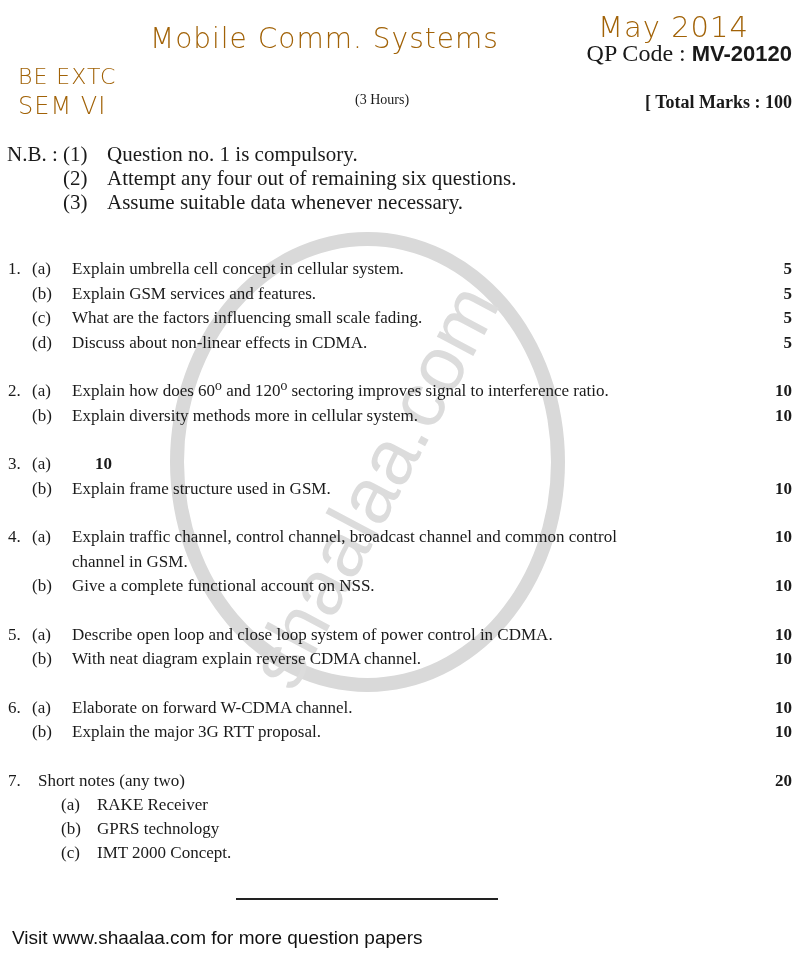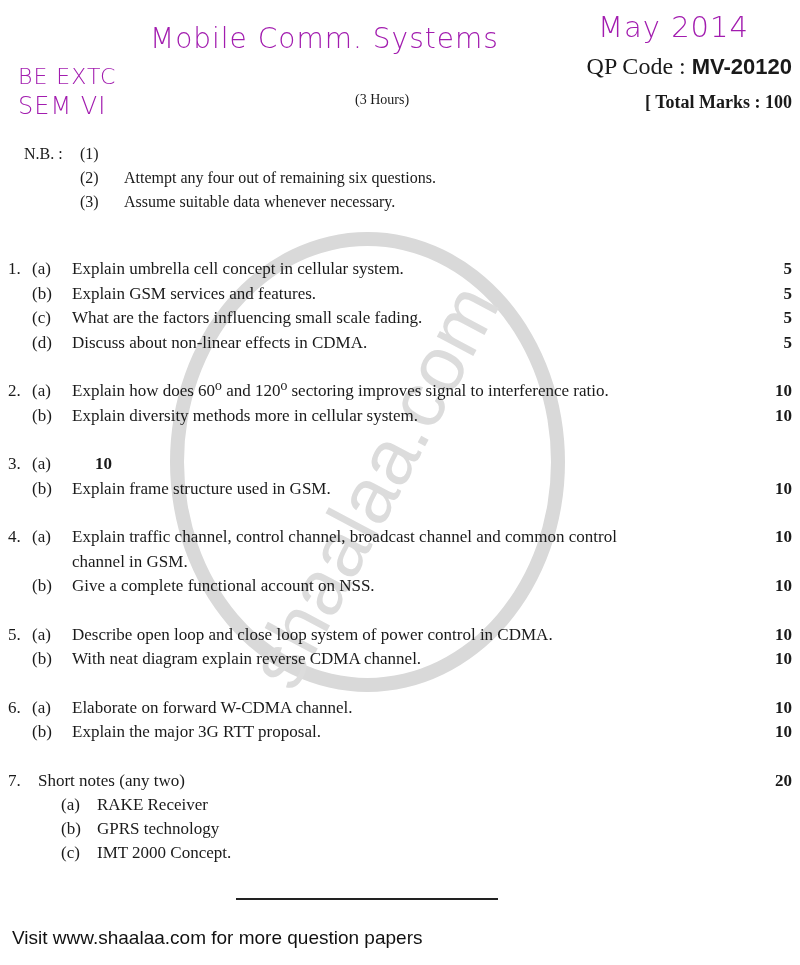--- a/index.html
+++ b/index.html
@@ -1,34 +1,34 @@
 <!DOCTYPE html>
 <html><head>
 <meta charset="utf-8">
 <style>
   html, body { margin: 0; padding: 0; }
   body {
     width: 800px; height: 965px; background: #ffffff; position: relative; overflow: hidden;
     font-family: "Liberation Serif", "DejaVu Serif", serif; color: #1a1a1a;
   }
-  .hand { position: absolute; font-family: "DejaVu Sans", sans-serif; font-weight: 300; color: #a21caf; letter-spacing: 1px; }
+  .hand { position: absolute; font-family: "DejaVu Sans", sans-serif; font-weight: 300; color: #a16207; letter-spacing: 1px; }
   .watermark-circle {
     position: absolute; left: 170px; top: 232px; width: 395px; height: 460px;
     border: 14px solid #d9d9d9; border-radius: 50%; box-sizing: border-box;
   }
   .watermark-text {
     position: absolute; left: 215px; top: 420px; font-family: "Liberation Sans", sans-serif;
     font-size: 78px; color: #dcdcdc; transform: rotate(-62deg); transform-origin: left top;
     white-space: nowrap; top: 660px; left: 230px;
   }
-  .qp { position: absolute; right: 8px; top: 53px; font-size: 24px; }
+  .qp { position: absolute; right: 8px; top: 40px; font-size: 24px; }
   .qp b { font-family: "Liberation Sans", sans-serif; font-size: 22px; }
   .hours { position: absolute; left: 355px; top: 92px; font-size: 14px; }
   .total { position: absolute; right: 8px; top: 92px; font-size: 18px; font-weight: bold; }
-  .nb { position: absolute; left: 24px; top: 142px; font-size: 16px; line-height: 24px; font-family: Liberation Serif, serif; }
+  .nb { position: absolute; left: 7px; top: 142px; font-size: 21px; line-height: 24px; font-family: Liberation Serif, serif; }
   .nb .row { display: flex; }
   .nb .lbl { width: 56px; }
   .nb .num { width: 44px; }
   .questions { position: absolute; left: 8px; top: 257px; width: 784px; font-size: 17px; }
   .q-group { margin-bottom: 24px; }
   .q-line { display: flex; line-height: 24.5px; }
   .qn { width: 24px; }
   .qp-part { width: 40px; }
   .qt { flex: 1; }
   .qm { width: 40px; text-align: right; font-weight: bold; }
@@ -52,20 +52,21 @@
   <span>QP Code :</span>
   <b>MV-20120</b>
 </div>
 <div class="hours">(3 Hours)</div>
 <div class="total">[ Total Marks : 100</div>
 
 <div class="nb">
   <div class="row">
     <span class="lbl">N.B. :</span>
     <span class="num">(1)</span>
+    <span>Question no. 1 is compulsory.</span>
   </div>
   <div class="row">
     <span class="lbl"></span>
     <span class="num">(2)</span>
     <span>Attempt any four out of remaining six questions.</span>
   </div>
   <div class="row">
     <span class="lbl"></span>
     <span class="num">(3)</span>
     <span>Assume suitable data whenever necessary.</span>

